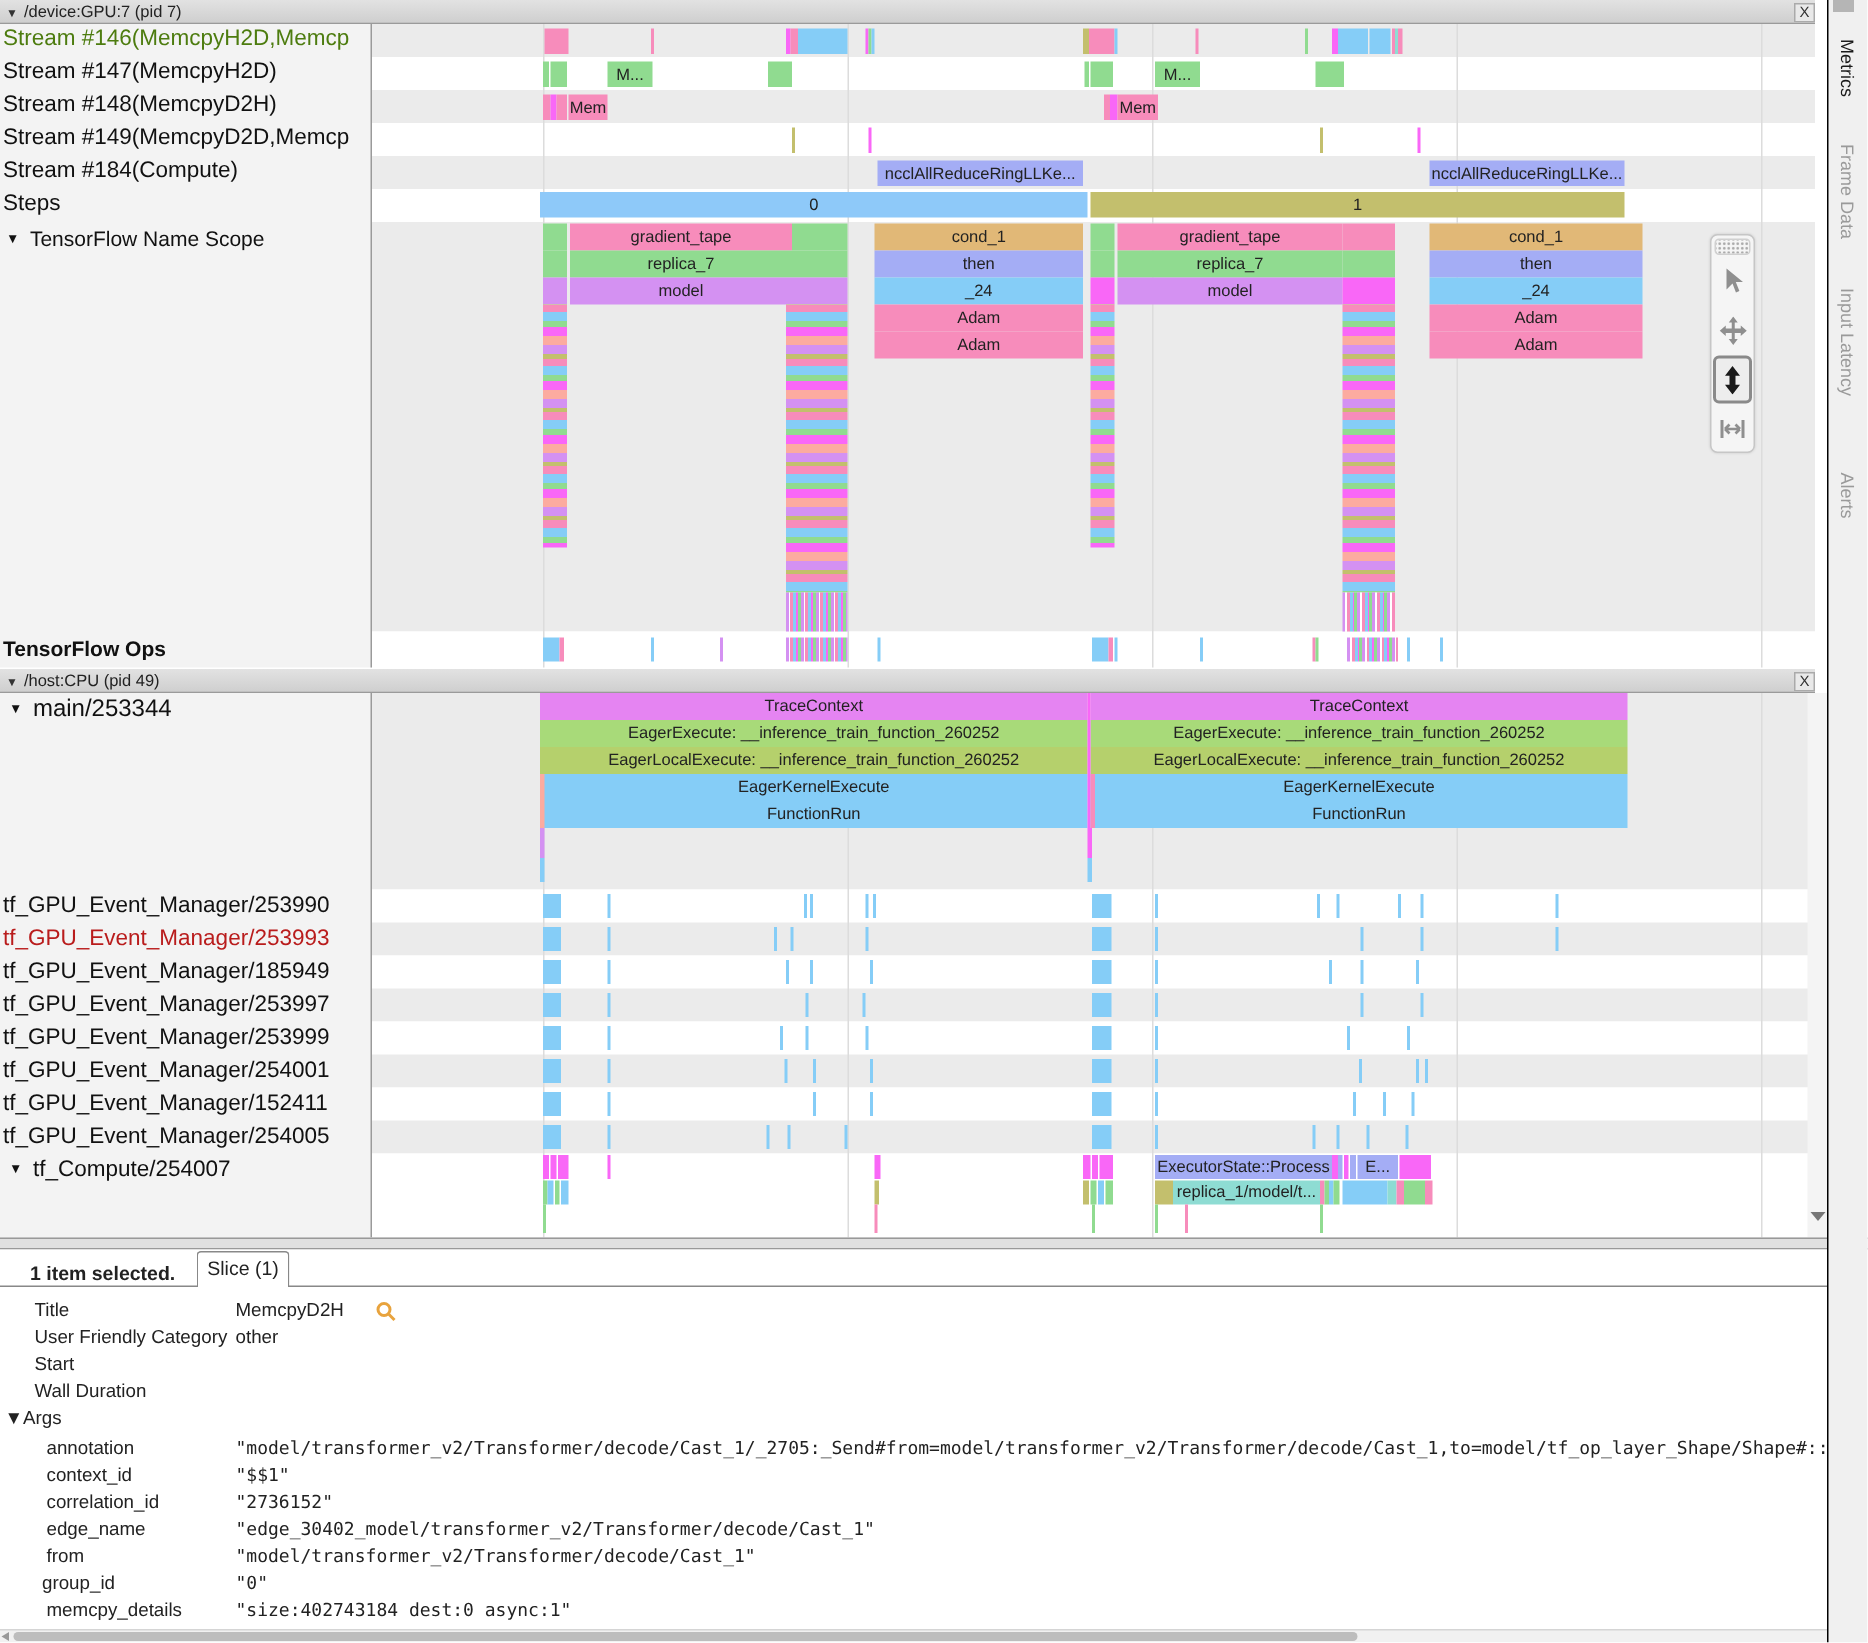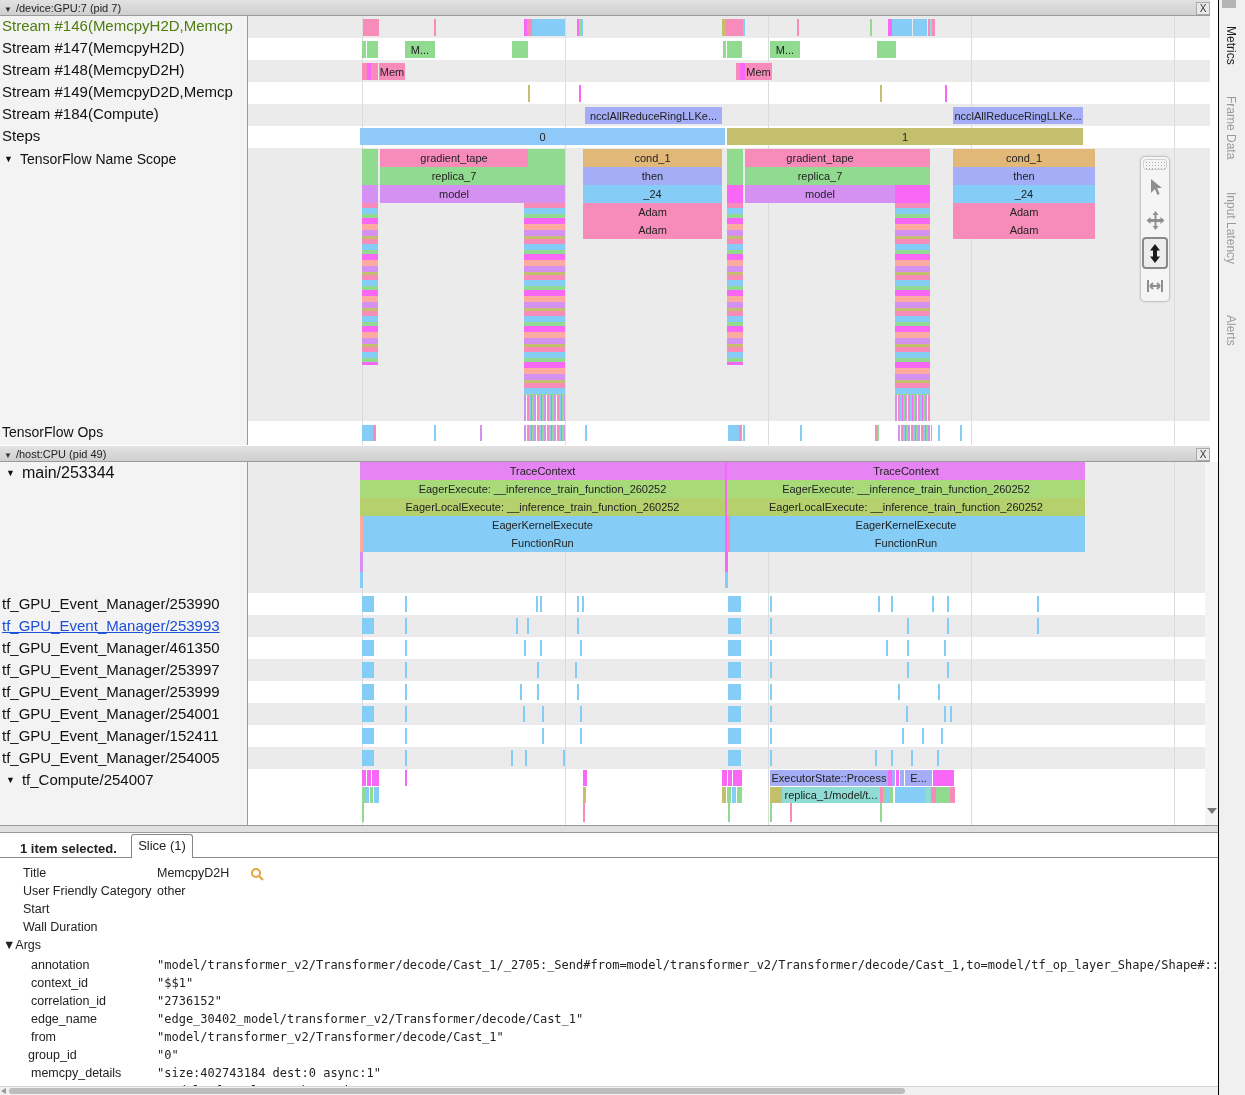--- a/index.html
+++ b/index.html
@@ -96,25 +96,25 @@
     <div style="left: 971px; top: 462px; width: 1px; height: 363px; background: rgb(220, 220, 220); position: absolute;"></div>
     <div style="left: 1174px; top: 16px; width: 1px; height: 429px; background: rgb(220, 220, 220); position: absolute;"></div>
     <div style="left: 1174px; top: 462px; width: 1px; height: 363px; background: rgb(220, 220, 220); position: absolute;"></div>
     <div style="left: 2px; top: 17px; width: 245px; white-space: nowrap; overflow: hidden; font-size: 15px; color: #4d7c0f; position: absolute;">Stream #146(MemcpyH2D,Memcp</div>
     <div style="left: 2px; top: 39px; width: 245px; white-space: nowrap; overflow: hidden; font-size: 15px; color: rgb(17, 17, 17); position: absolute;">Stream #147(MemcpyH2D)</div>
     <div style="left: 2px; top: 61px; width: 245px; white-space: nowrap; overflow: hidden; font-size: 15px; color: rgb(17, 17, 17); position: absolute;">Stream #148(MemcpyD2H)</div>
     <div style="left: 2px; top: 83px; width: 245px; white-space: nowrap; overflow: hidden; font-size: 15px; color: rgb(17, 17, 17); position: absolute;">Stream #149(MemcpyD2D,Memcp</div>
     <div style="left: 2px; top: 105px; width: 245px; white-space: nowrap; overflow: hidden; font-size: 15px; color: rgb(17, 17, 17); position: absolute;">Stream #184(Compute)</div>
     <div style="left: 2px; top: 127px; width: 245px; white-space: nowrap; overflow: hidden; font-size: 15px; color: rgb(17, 17, 17); position: absolute;">Steps</div>
     <div style="left: 4px; top: 151px; width: 245px; white-space: nowrap; overflow: hidden; font-size: 14px; color: rgb(17, 17, 17); position: absolute;"><span style="font-size: 9px; vertical-align: 2px; margin-right: 7px;">▼</span>TensorFlow Name Scope</div>
-    <div style="left: 2px; top: 424px; width: 245px; white-space: nowrap; overflow: hidden; font-size: 14px; color: rgb(17, 17, 17); position: absolute;">TensorFlow Ops</div>
+    <div style="left: 2px; top: 424px; width: 245px; white-space: nowrap; overflow: hidden; font-size: 14px; color: rgb(17, 17, 17); position: absolute; font-weight: bold;">TensorFlow Ops</div>
     <div style="left: 6px; top: 464px; width: 245px; white-space: nowrap; overflow: hidden; font-size: 16px; color: rgb(17, 17, 17); position: absolute;"><span style="font-size: 9px; vertical-align: 2px; margin-right: 7px;">▼</span>main/253344</div>
     <div style="left: 2px; top: 595px; width: 245px; white-space: nowrap; overflow: hidden; font-size: 15px; color: rgb(17, 17, 17); position: absolute;">tf_GPU_Event_Manager/253990</div>
-    <div style="left: 2px; top: 617px; width: 245px; white-space: nowrap; overflow: hidden; font-size: 15px; color: #1d4ed8; position: absolute; text-decoration: underline;">tf_GPU_Event_Manager/253993</div>
-    <div style="left: 2px; top: 639px; width: 245px; white-space: nowrap; overflow: hidden; font-size: 15px; color: rgb(17, 17, 17); position: absolute;">tf_GPU_Event_Manager/461350</div>
+    <div style="left: 2px; top: 617px; width: 245px; white-space: nowrap; overflow: hidden; font-size: 15px; color: #b91c1c; position: absolute;">tf_GPU_Event_Manager/253993</div>
+    <div style="left: 2px; top: 639px; width: 245px; white-space: nowrap; overflow: hidden; font-size: 15px; color: rgb(17, 17, 17); position: absolute;">tf_GPU_Event_Manager/185949</div>
     <div style="left: 2px; top: 661px; width: 245px; white-space: nowrap; overflow: hidden; font-size: 15px; color: rgb(17, 17, 17); position: absolute;">tf_GPU_Event_Manager/253997</div>
     <div style="left: 2px; top: 683px; width: 245px; white-space: nowrap; overflow: hidden; font-size: 15px; color: rgb(17, 17, 17); position: absolute;">tf_GPU_Event_Manager/253999</div>
     <div style="left: 2px; top: 705px; width: 245px; white-space: nowrap; overflow: hidden; font-size: 15px; color: rgb(17, 17, 17); position: absolute;">tf_GPU_Event_Manager/254001</div>
     <div style="left: 2px; top: 727px; width: 245px; white-space: nowrap; overflow: hidden; font-size: 15px; color: rgb(17, 17, 17); position: absolute;">tf_GPU_Event_Manager/152411</div>
     <div style="left: 2px; top: 749px; width: 245px; white-space: nowrap; overflow: hidden; font-size: 15px; color: rgb(17, 17, 17); position: absolute;">tf_GPU_Event_Manager/254005</div>
     <div style="left: 6px; top: 771px; width: 245px; white-space: nowrap; overflow: hidden; font-size: 15px; color: rgb(17, 17, 17); position: absolute;"><span style="font-size: 9px; vertical-align: 2px; margin-right: 7px;">▼</span>tf_Compute/254007</div>
   </div>
 <div id="bars">
     <div class="bar" style="left: 363px; top: 19px; width: 16px; height: 17px; position: absolute; background: rgb(247, 140, 187);"></div>
     <div class="bar" style="left: 434px; top: 19px; width: 2px; height: 17px; position: absolute; background: rgb(247, 140, 187);"></div>

